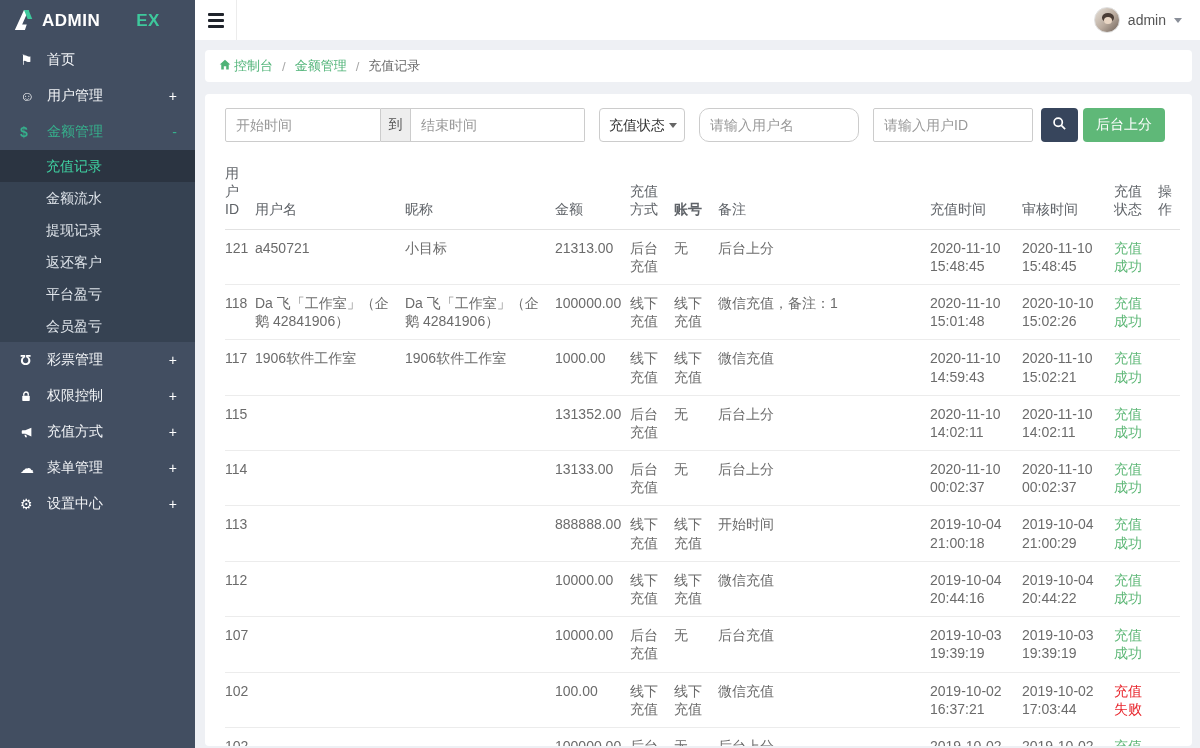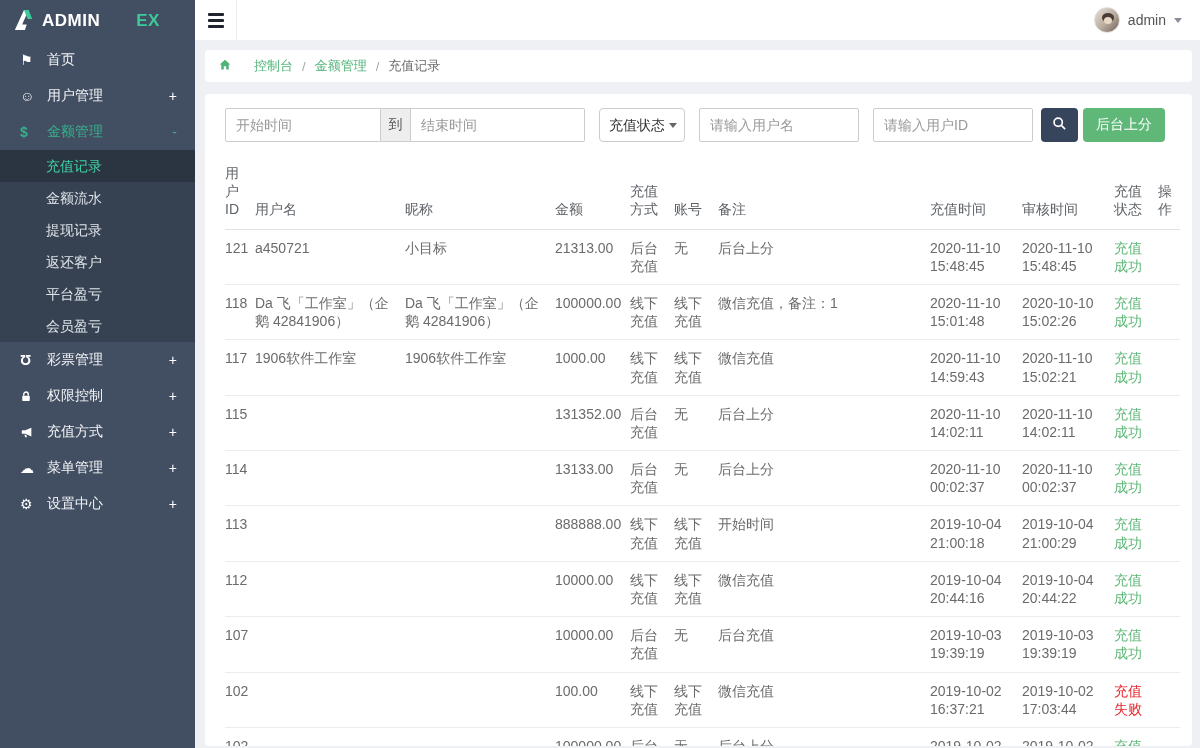--- a/index.html
+++ b/index.html
@@ -28,35 +28,35 @@
   .burger span { width:16px; height:3px; background:#20242c; border-radius:1px; }
   .userbox { margin-left:auto; display:flex; align-items:center; gap:8px; padding-right:18px; cursor:pointer; }
   .avatar { width:26px; height:26px; border-radius:50%; background:linear-gradient(135deg,#e8e2da 0%,#b9aa9d 55%,#6e6158 100%); border:1px solid #e0e0e0; position:relative; overflow:hidden; }
   .avatar::after { content:""; position:absolute; left:7px; top:5px; width:12px; height:9px; border-radius:50% 50% 45% 45%; background:#4a3d36; }
   .avatar::before { content:""; position:absolute; left:9px; top:9px; width:8px; height:7px; border-radius:50%; background:#e9d6c4; z-index:1; }
   .user-name { font-size:14px; color:#555; }
   .caret-down { width:0; height:0; border-left:4px solid transparent; border-right:4px solid transparent; border-top:5px solid #8a8f99; }
   
   .content { margin-left:195px; padding:10px 8px 0 10px; }
   .breadcrumb { background:#fff; border-radius:4px; height:32px; display:flex; align-items:center; padding:0 14px; gap:9px; font-size:13px; color:#6c6c6c; margin-bottom:12px; }
-  .crumb-link { color:#4fb377; display:flex; align-items:center; gap:23px; cursor:pointer; }
+  .crumb-link { color:#4fb377; display:flex; align-items:center; gap:3px; cursor:pointer; }
   .crumb-sep { color:#a8a8a8; }
   .card { background:#fff; border-radius:4px; padding:14px 20px 0 20px; height:652px; overflow:hidden; }
   
   .filters { display:flex; align-items:center; gap:14px; }
   .inp { height:34px; border:1px solid #ccc; border-radius:2px; padding:0 10px; font-size:14px; color:#333; background:#fff; outline:none; }
   .inp::placeholder { color:#999; }
   .date-group { display:flex; align-items:stretch; }
   .inp-start { width:156px; border-radius:2px 0 0 2px; }
   .addon { width:30px; background:#eee; border:1px solid #ccc; border-left:none; display:flex; align-items:center; justify-content:center; color:#555; font-size:14px; }
   .inp-end { width:174px; border-left:none; border-radius:0 2px 2px 0; }
   .sel-wrap { position:relative; }
   .sel { height:34px; width:86px; border:1px solid #ccc; border-radius:4px; background:#fff; font-size:14px; color:#333; padding:0 20px 0 9px; appearance:none; -webkit-appearance:none; outline:none; font-family:inherit; }
   .sel-wrap::after { content:""; position:absolute; right:8px; top:15px; width:0; height:0; border-left:4px solid transparent; border-right:4px solid transparent; border-top:5px solid #666; pointer-events:none; }
-  .inp-user { width:160px; }
+  .inp-user { width:160px;border-radius:10px; }
   .inp-uid { width:160px; }
   .btn-group { display:flex; gap:5px; margin-left:-6px; }
   .btn-search { width:37px; height:34px; background:#37455c; border:none; border-radius:4px; display:flex; align-items:center; justify-content:center; cursor:pointer; }
   .btn-green { height:34px; padding:0 13px; background:#5FB878; color:#fff; border:none; border-radius:4px; font-size:14px; cursor:pointer; font-family:inherit; }
   
   table.grid { width:100%; border-collapse:collapse; table-layout:fixed; margin-top:18px; font-size:14px; color:#6b6b6b; }
   .grid th { text-align:left; vertical-align:bottom; font-weight:400; color:#5f6368; padding:4px 6px 10px 0; border-bottom:1px solid #e2e2e2; line-height:1.3; }
   .grid td { vertical-align:top; padding:9px 6px 9px 0; border-bottom:1px solid #ececec; line-height:1.3; }
   .grid td.col-id { white-space:nowrap; }
   .status-success { color:#5FB878; }
@@ -198,21 +198,21 @@
     </div>
 
     <table class="grid">
       <thead>
           <tr id="grid-head-row">
             <th style="width: 30px;">用户ID</th>
             <th style="width: 150px;">用户名</th>
             <th style="width: 150px;">昵称</th>
             <th style="width: 75px;">金额</th>
             <th style="width: 44px;">充值方式</th>
-            <th style="width: 44px;">账号</th>
+            <th style="width: 44px; font-weight: bold;">账号</th>
             <th style="width: 212px;">备注</th>
             <th style="width: 92px;">充值时间</th>
             <th style="width: 92px;">审核时间</th>
             <th style="width: 44px;">充值状态</th>
             <th style="width: 22px;">操作</th>
           </tr>
         </thead>
       <tbody id="grid-body">
           <tr>
             <td class="col-id">121</td>

